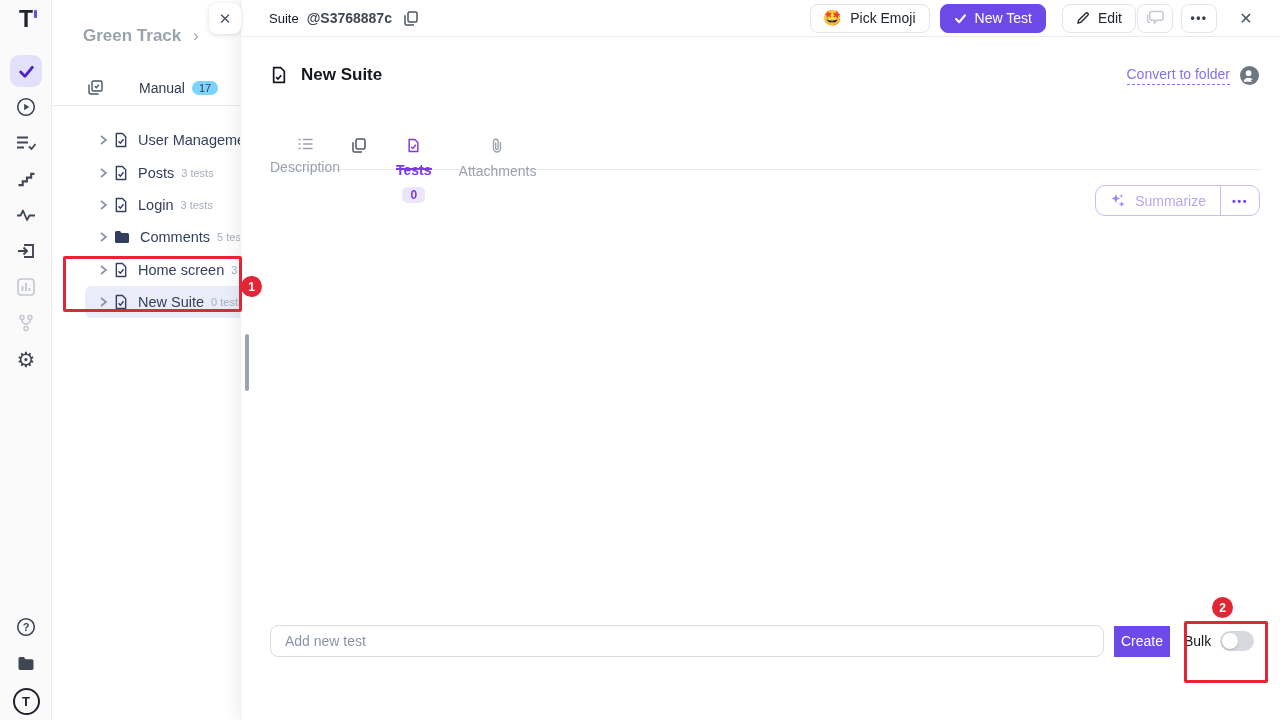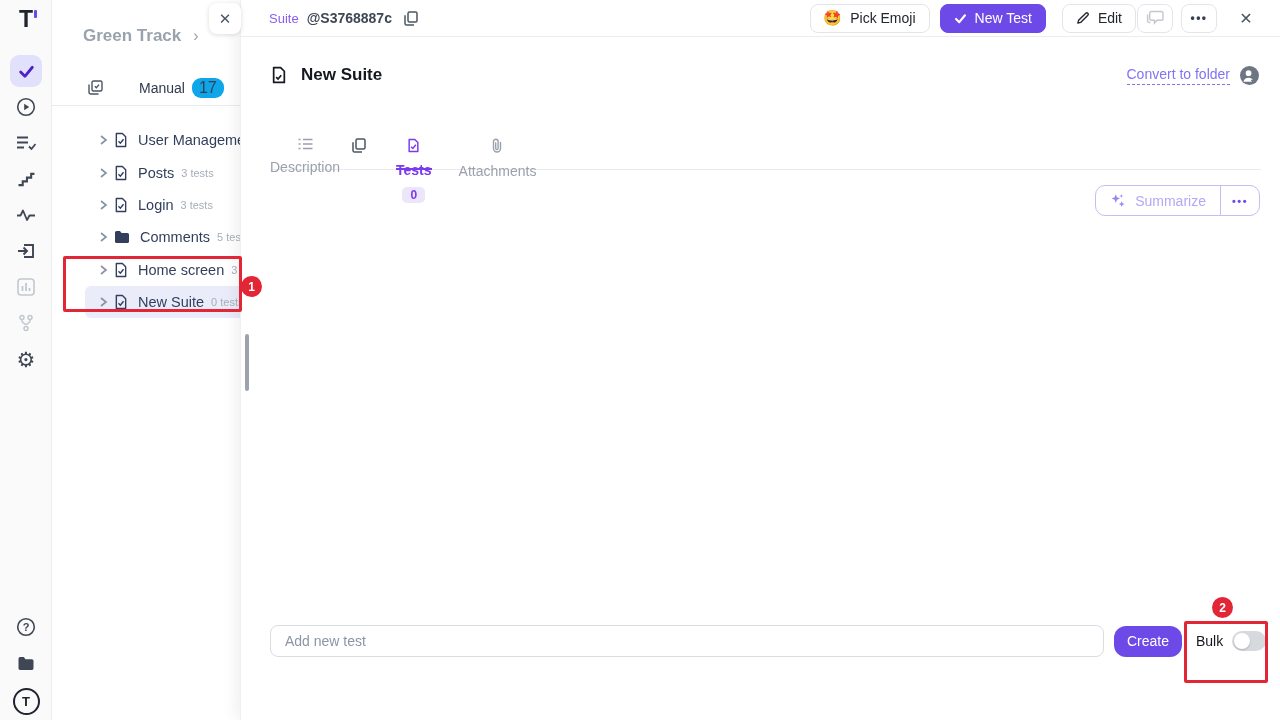--- a/index.html
+++ b/index.html
@@ -27,42 +27,42 @@
     overflow:hidden; z-index:3; }
   .crumb-row { position:absolute; left:0; top:0; width:188px; height:40px;
     display:flex; align-items:center; padding-left:31px; }
   .crumb-title { font-size:17px; font-weight:600; color:#9aa3ad; white-space:nowrap; }
   .crumb-chev { margin-left:12px; color:#9aa3ad; font-size:16px; }
   .mode-row { position:absolute; left:0; top:54px; width:188px; height:36px;
     border-bottom:1px solid #e9ebee; display:flex; align-items:center; white-space:nowrap; }
   .mode-icon { position:absolute; left:36px; color:#4b5563; display:flex; }
   .mode-tab { margin-left:87px; display:flex; align-items:center; gap:7px; cursor:pointer; }
   .mode-tab .lbl { font-size:14px; color:#313b4e; font-weight:500; }
-  .pill { background:#0ea5e9; color:#374151; font-size:16px; border-radius:9px; padding:1px 7px; }
+  .pill { background:#7dd3fc; color:#374151; font-size:11px; border-radius:9px; padding:1px 7px; }
   .tree-list { position:absolute; left:0; top:108px; width:188px; }
   .trow { position:relative; height:32.4px; display:flex; align-items:center; white-space:nowrap; cursor:pointer; }
   .trow .hl { position:absolute; left:33px; top:0; width:160px; height:32px; background:#ebecfa; border-radius:6px; }
   .trow .chev { position:relative; margin-left:47px; color:#8a93a3; display:flex; }
   .trow .ticon { position:relative; margin-left:6px; color:#323f5c; display:flex; }
   .trow .lbl { position:relative; margin-left:10px; font-size:14.5px; color:#323f5c; font-weight:500; }
   .trow .cnt { position:relative; margin-left:7px; font-size:11px; color:#a6aebc; }
   .ver-badge { position:absolute; left:30px; top:711px; background:#e3e5e8; color:#6b7280;
     font-size:11px; border-radius:9px; padding:2px 8px; }
 
   
   .panel-close { position:absolute; left:209px; top:3px; width:32px; height:31px; background:#fff;
     border-radius:8px; box-shadow:0 1px 5px rgba(0,0,0,.14); display:flex; align-items:center;
     justify-content:center; color:#4b5563; font-size:15px; cursor:pointer; z-index:6; }
 
   
   .main { position:absolute; left:240px; top:0; width:1040px; height:720px; background:#fff;
     box-shadow:-5px 0 14px rgba(0,0,0,.06); border-left:1px solid #f0f0f2; z-index:5; }
   .topbar { position:absolute; left:0; top:0; width:1040px; height:37px;
     border-bottom:1px solid #ececf0; display:flex; align-items:center; padding:0 20px 0 28px; }
-  .suite-label { font-size:13px; color:#8b5cf6; }
+  .suite-label { font-size:13px; color:#0f172a; }
   .suite-id { font-size:14px; font-weight:700; color:#3f4654; margin-left:8px; }
   .tb-copy { margin-left:12px; color:#4b5563; display:flex; cursor:pointer; }
   .tb-right { margin-left:auto; display:flex; align-items:center; }
   .btn { height:29px; display:flex; align-items:center; border-radius:8px; font-size:14px;
     cursor:pointer; border:1px solid #e3e5e9; background:#fff; color:#22262e; padding:0 13px; gap:8px; }
   .btn.primary { background:#6d4ae8; border-color:#6d4ae8; color:#fff; font-weight:500; }
   .btn.square { width:36px; justify-content:center; padding:0; }
   .dots { font-size:12px; letter-spacing:1.5px; color:#374151; font-weight:700; }
   .x-plain { width:30px; display:flex; justify-content:center; color:#4b5563; font-size:16px; cursor:pointer; }
   .emoji { font-size:15px; }
@@ -92,22 +92,22 @@
     font-size:14px; cursor:default; }
   .sum-main .spark { color:#9d86f2; display:flex; }
   .sum-more { border-left:1px solid #c9bcf5; display:flex; align-items:center; padding:0 11px; cursor:pointer; }
   .sum-more .dots { color:#6d4ae8; font-size:11px; }
 
   .bottom-row { position:absolute; left:0; top:624px; width:1040px; height:34px;
     display:flex; align-items:center; padding-left:29px; }
   .add-input { width:834px; height:32px; border:1px solid #d8dce3; border-radius:8px;
     padding:0 14px; font-size:14px; font-family:"Liberation Sans", sans-serif; color:#2b3442; outline:none; }
   .add-input::placeholder { color:#8b95a7; }
-  .create-btn { margin-left:10px; width:68px; height:31px; background:#6d4ae8; color:#fff;
-    border:none; border-radius:12px; font-size:14px; cursor:pointer; font-family:"Liberation Sans", sans-serif; }
+  .create-btn { margin-left:10px; width:56px; height:31px; background:#6d4ae8; color:#fff;
+    border:none; border-radius:0; font-size:14px; cursor:pointer; font-family:"Liberation Sans", sans-serif; }
   .bulk-lbl { margin-left:14px; font-size:14px; color:#15181e; }
   .toggle { margin-left:9px; width:34px; height:20px; background:#d6d9de; border-radius:10px;
     position:relative; cursor:pointer; }
   .toggle .knob { position:absolute; left:2px; top:2px; width:16px; height:16px; background:#fff;
     border-radius:50%; box-shadow:0 1px 2px rgba(0,0,0,.2); }
 
   .drag-handle { position:absolute; left:245px; top:334px; width:4px; height:57px;
     background:#9ca3af; border-radius:2px; z-index:7; cursor:col-resize; }
 
   

